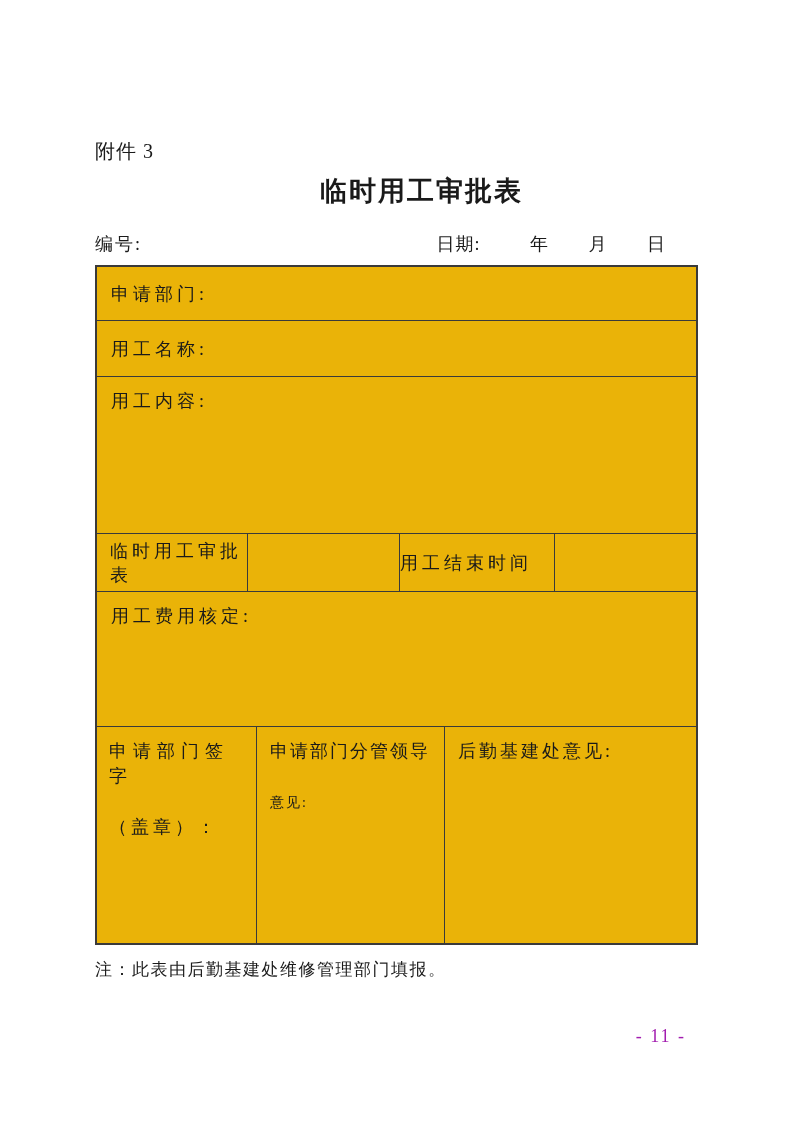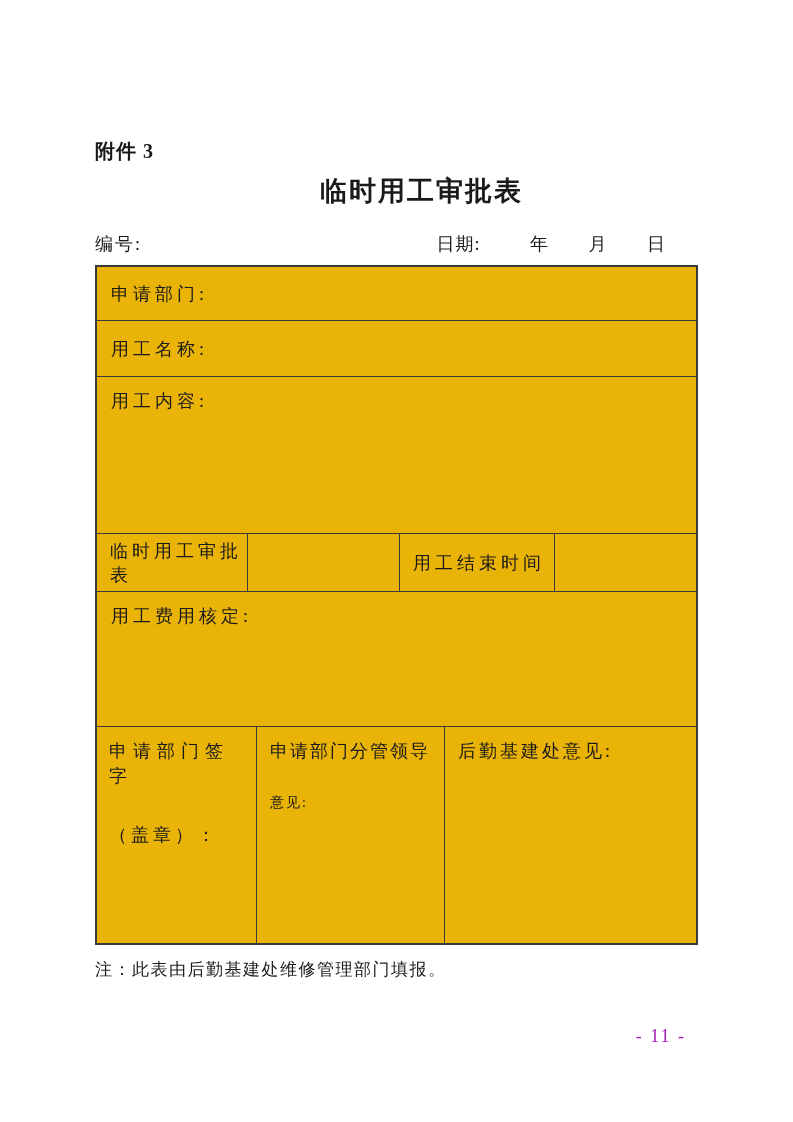--- a/index.html
+++ b/index.html
@@ -12,21 +12,21 @@
     overflow: hidden;
   }
   .content {
     position: absolute;
     left: 95px; top: 0;
     width: 603px;
   }
   .attachment {
     margin-top: 138px;
     font-size: 20px;
-    font-weight: bold;
+    font-weight: normal;
     letter-spacing: 1px;
     line-height: 27px;
   }
   .doc-title {
     margin-top: 11px;
     margin-left: 50px;
     text-align: center;
     font-size: 27px;
     font-weight: bold;
     letter-spacing: 2px;
@@ -75,29 +75,29 @@
     align-items: center;
     padding-left: 14px;
     width: 100%;
   }
   .cell-top {
     padding: 12px 14px 0 14px;
     width: 100%;
   }
   .c-start-label { width: 150px; display: flex; align-items: center; padding-left: 13px; }
   .c-start-value { width: 152px; }
-  .c-end-label   { width: 155px; display: flex; align-items: center; padding-left: 13px; }
+  .c-end-label   { width: 155px; display: flex; align-items: center; padding-left: 0; }
   .c-end-value   { flex: 1; }
 
   .c-sign1 { width: 159px; padding: 12px 10px 0 12px; }
   .c-sign2 { width: 188px; padding: 12px 10px 0 13px; }
   .c-sign3 { flex: 1;      padding: 12px 10px 0 13px; }
   .sign-line1 { font-size: 18px; letter-spacing: 6px; line-height: 25px; }
   .sign-line1b { font-size: 18px; letter-spacing: 2px; line-height: 25px; }
-  .sign-line2 { font-size: 18px; letter-spacing: 4px; line-height: 25px; margin-top: 34px; }
+  .sign-line2 { font-size: 18px; letter-spacing: 4px; line-height: 25px; margin-top: 26px; }
   .sign-line2b { font-size: 14px; letter-spacing: 2px; line-height: 25px; margin-top: 26px; }
   .sign-single { font-size: 18px; letter-spacing: 3px; line-height: 25px; }
 
   .note {
     margin-top: 12px;
     font-size: 17px;
     letter-spacing: 1.5px;
     line-height: 25px;
     color: #1a1a1a;
   }

